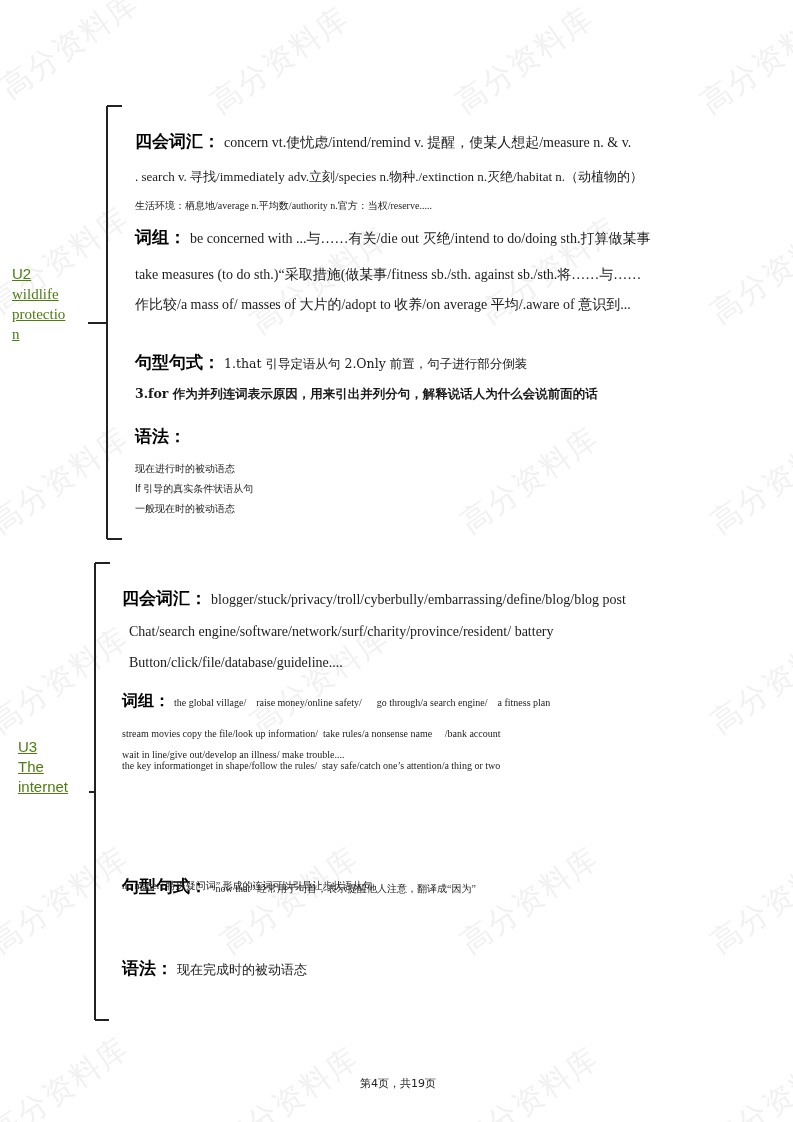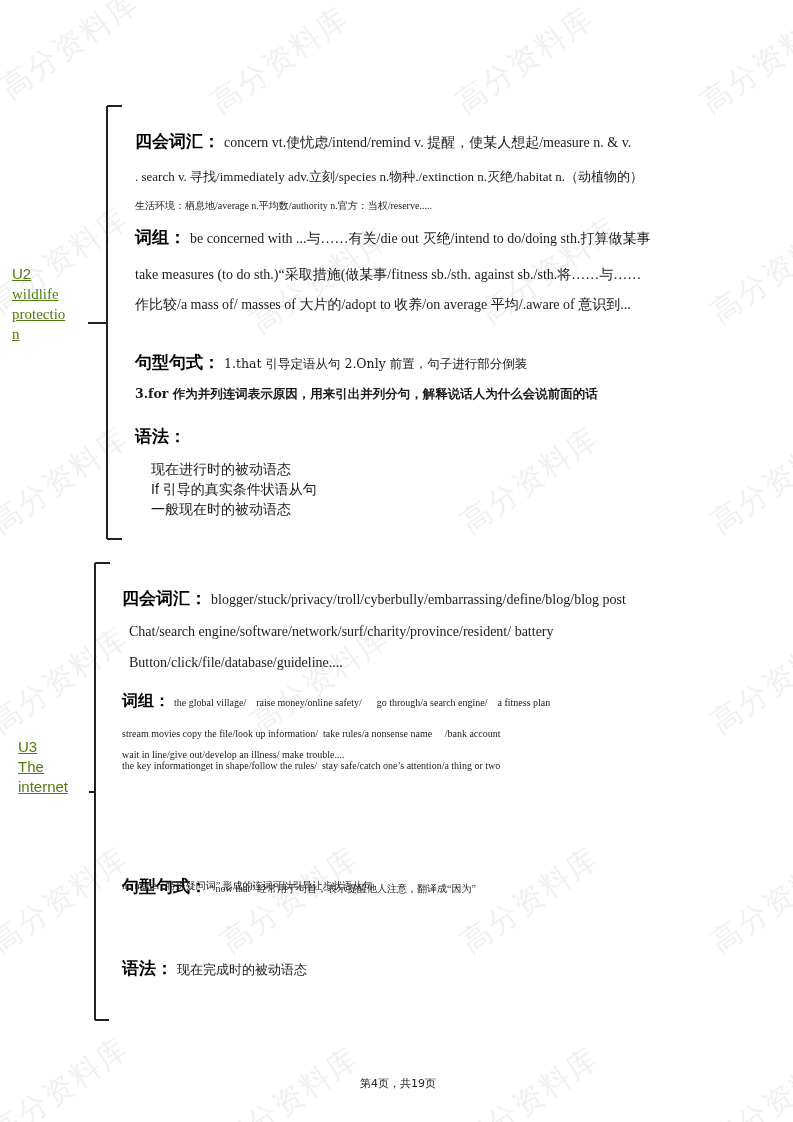--- a/index.html
+++ b/index.html
@@ -81,21 +81,21 @@
   <div class="abs t14" style="left:135px;top:266px;">take measures (to do sth.)“采取措施(做某事/fitness sb./sth. against sb./sth.将……与……</div>
   <div class="abs t14" style="left:135px;top:296px;">作比较/a mass of/ masses of  大片的/adopt to  收养/on average 平均/.aware of  意识到...</div>
 
   <div class="abs" style="left:135px;top:351px;">
     <span class="head" style="font-size:17px;">句型句式：</span>
     <span class="mono">1.that 引导定语从句 2.Only 前置，句子进行部分倒装</span>
   </div>
   <div class="abs mono" style="left:135px;top:386px;font-weight:bold;">3.for 作为并列连词表示原因，用来引出并列分句，解释说话人为什么会说前面的话</div>
 
   <div class="abs head" style="left:135px;top:425px;font-size:17px;">语法：</div>
-  <div class="abs sans" style="left:135px;top:459px;font-size:14px;line-height:20px;margin-left:16px;">
+  <div class="abs sans" style="left:135px;top:459px;font-size:10px;line-height:20px;">
     <div>现在进行时的被动语态</div>
     <div>If  引导的真实条件状语从句</div>
     <div>一般现在时的被动语态</div>
   </div>
 </section>
 
 <section>
   <div class="abs label-side sans" style="left:18px;top:737px;">
     <div>U3</div>
     <div>The</div>

